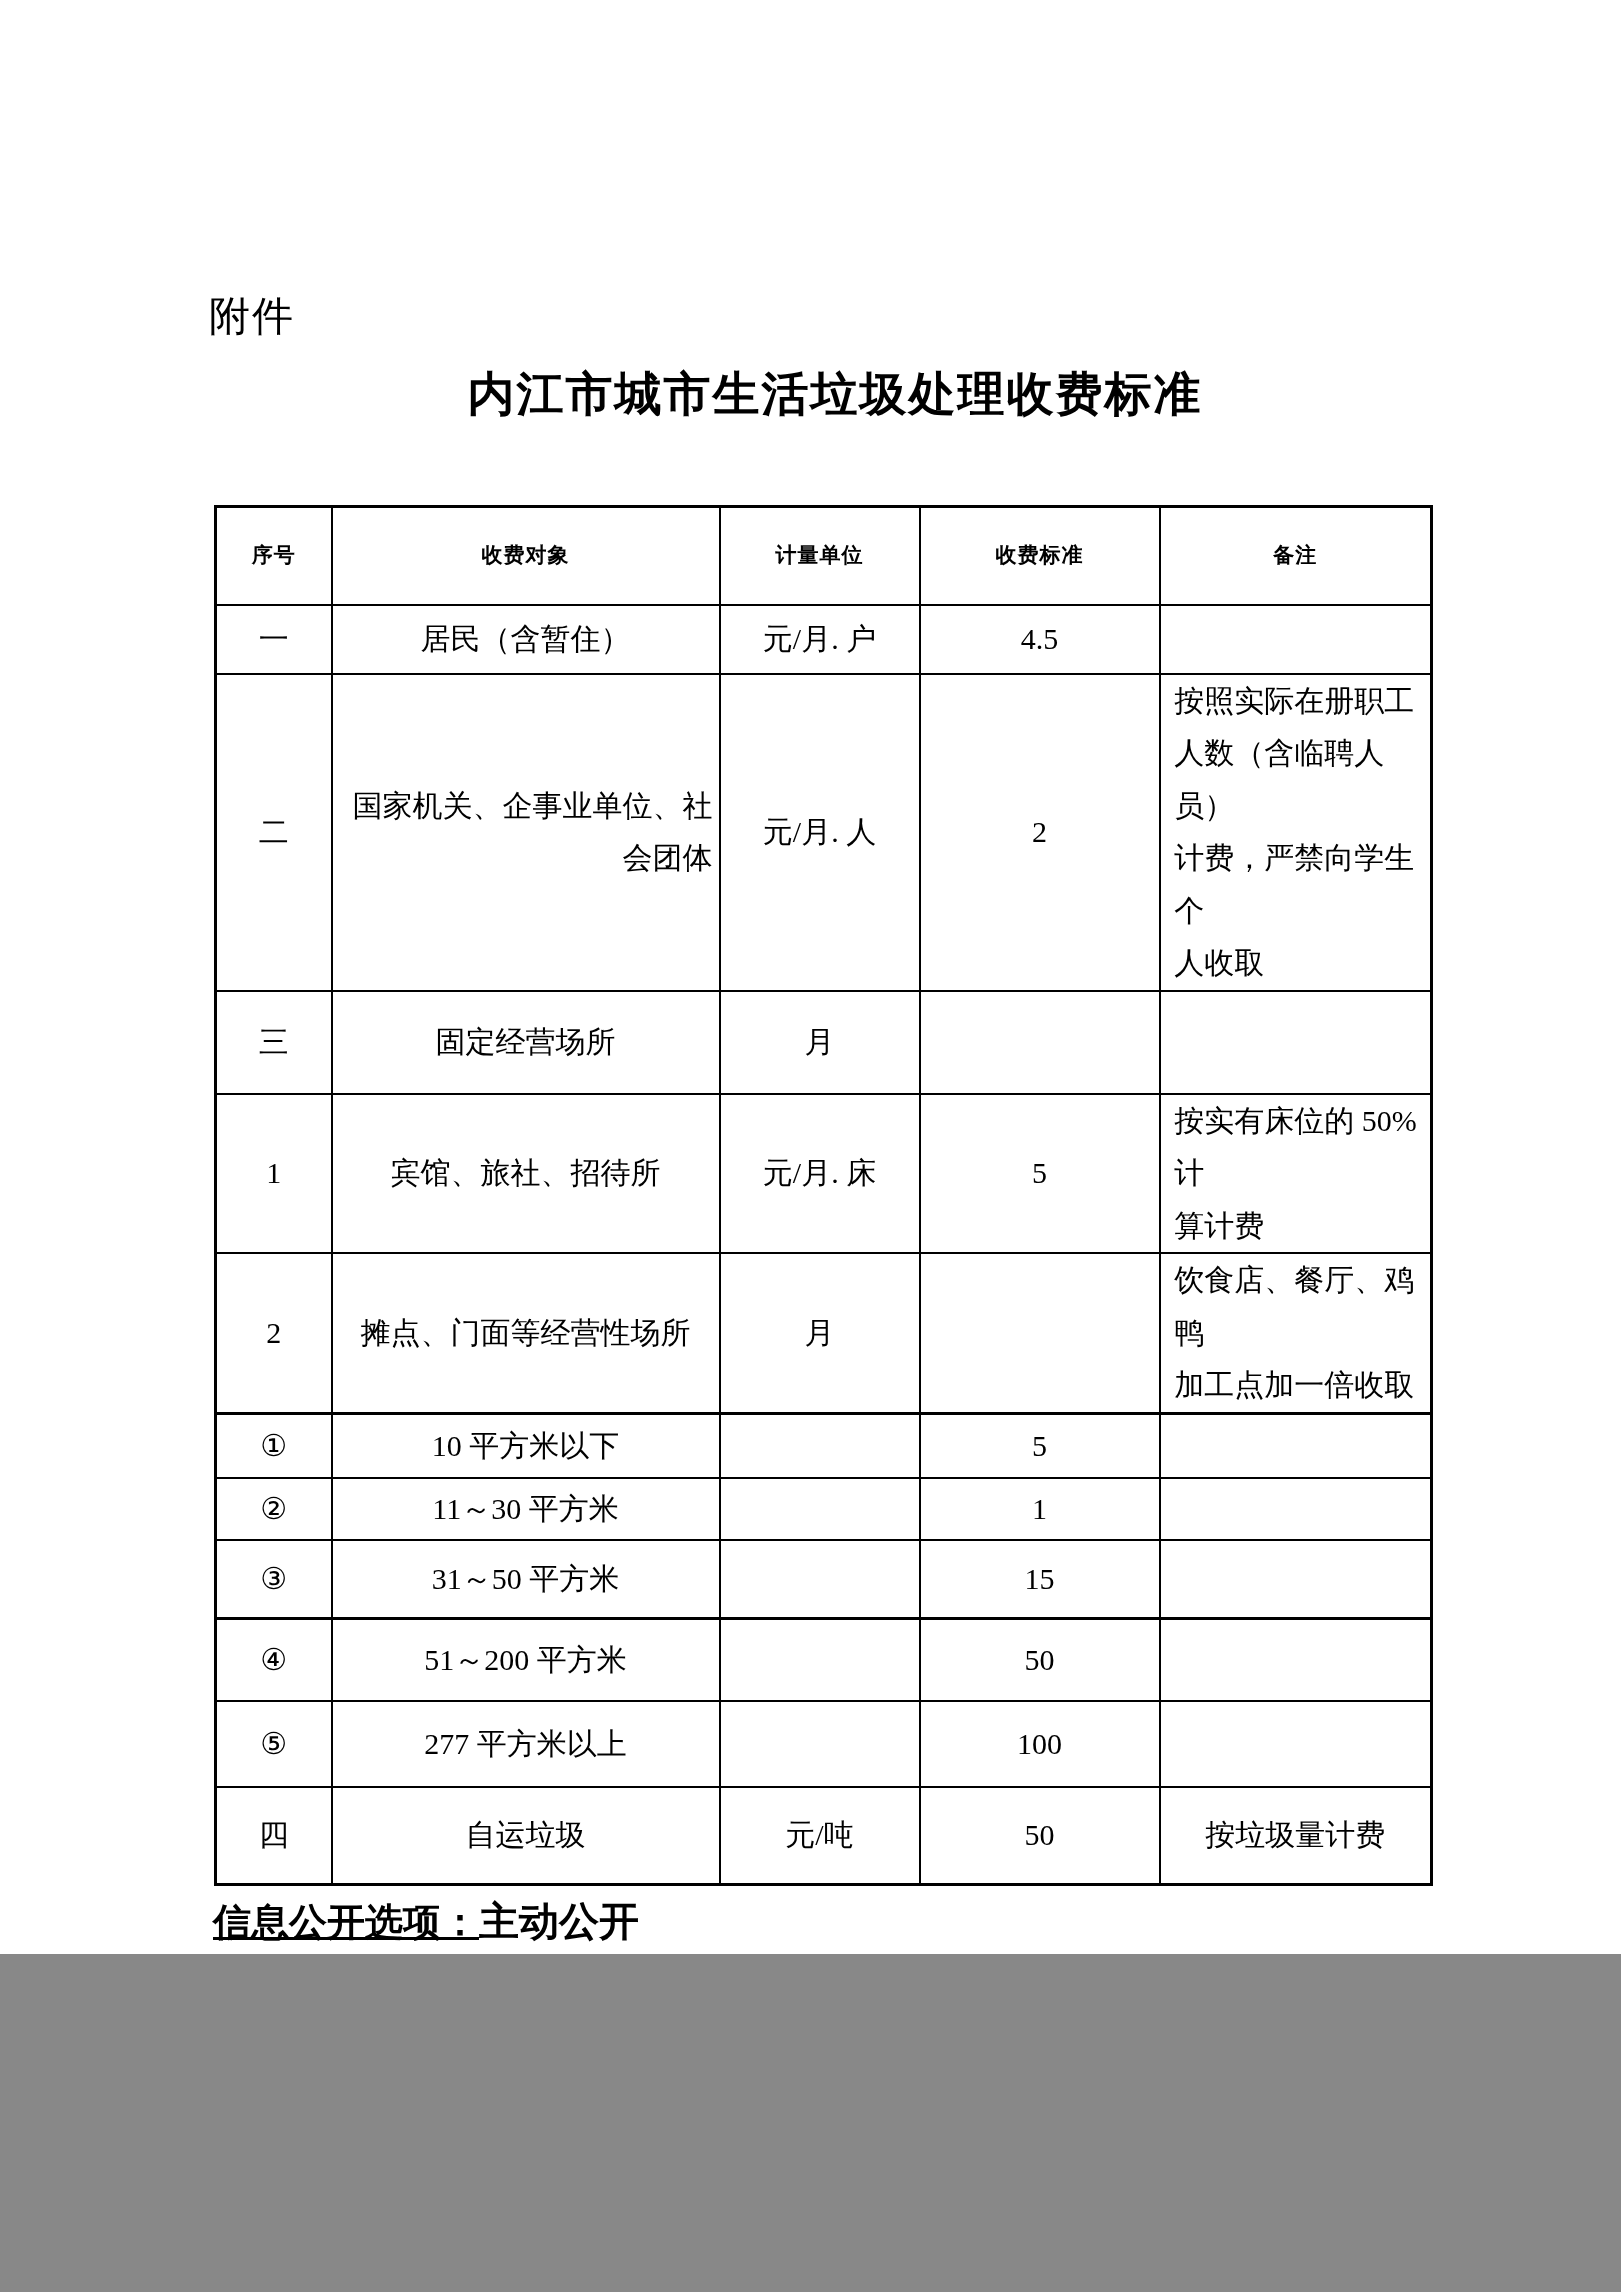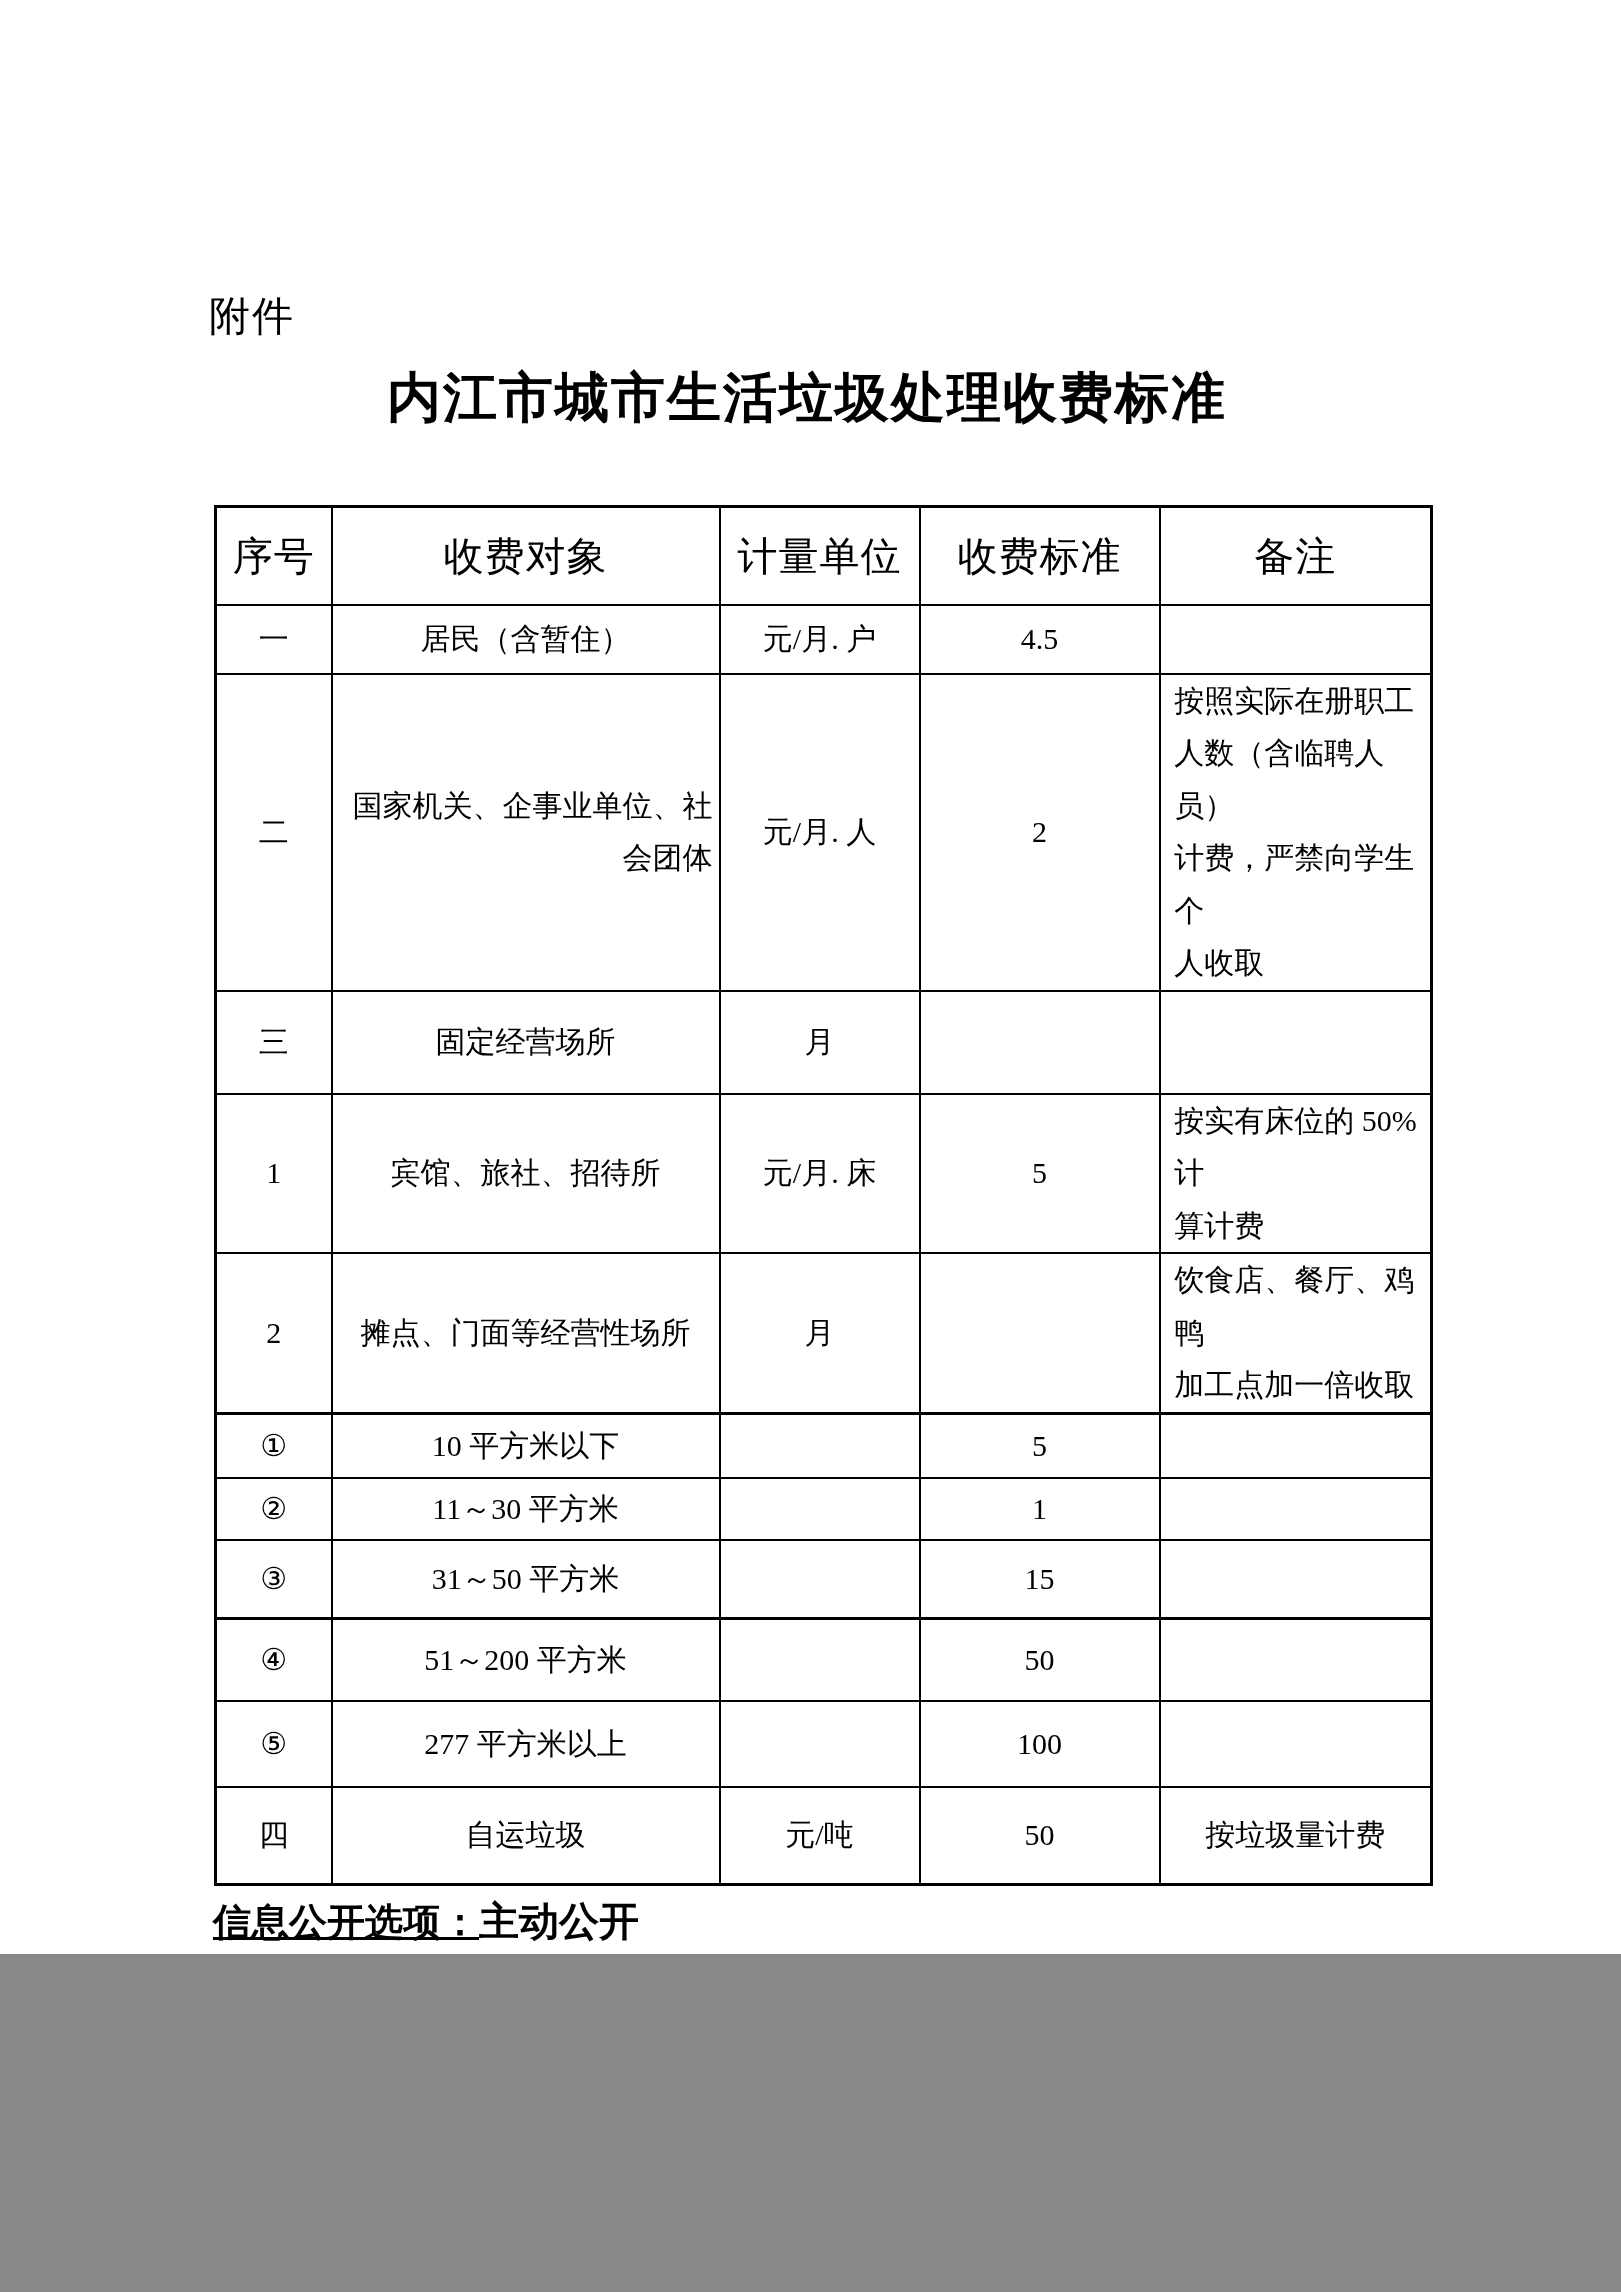--- a/index.html
+++ b/index.html
@@ -17,25 +17,25 @@
     left: 209px;
     top: 294px;
     font-size: 41px;
     line-height: 1.1;
     font-family: "Liberation Sans", "DejaVu Sans", sans-serif;
     font-weight: 500;
     letter-spacing: 2px;
   }
   .doc-title {
     position: absolute;
-    left: 199px;
+    left: 227px;
     top: 370px;
     width: 1216px;
     text-align: center;
-    font-size: 54px;
+    font-size: 47px;
     line-height: 1.05;
     font-weight: bold;
     letter-spacing: 2px;
     font-family: "Liberation Serif", "DejaVu Serif", serif;
   }
   table.fee-table {
     position: absolute;
     left: 214px;
     top: 505px;
     width: 1215px;
@@ -48,22 +48,22 @@
     text-align: center;
     vertical-align: middle;
     padding: 0;
     font-size: 30px;
     line-height: 1.75;
     white-space: pre-line;
     overflow: hidden;
   }
   .fee-table th {
     font-family: "Liberation Sans", "DejaVu Sans", sans-serif;
-    font-weight: normal;
-    font-size: 40px;
+    font-weight: bold;
+    font-size: 21px;
     letter-spacing: 1px;
   }
   
   tr.rh-header { height: 98px; }
   tr.rh-a { height: 69px; }
   tr.rh-b { height: 230px; }
   tr.rh-c { height: 103px; }
   tr.rh-d { height: 147px; }
   tr.rh-e { height: 99px; }
   tr.rh-f { height: 65px; }

